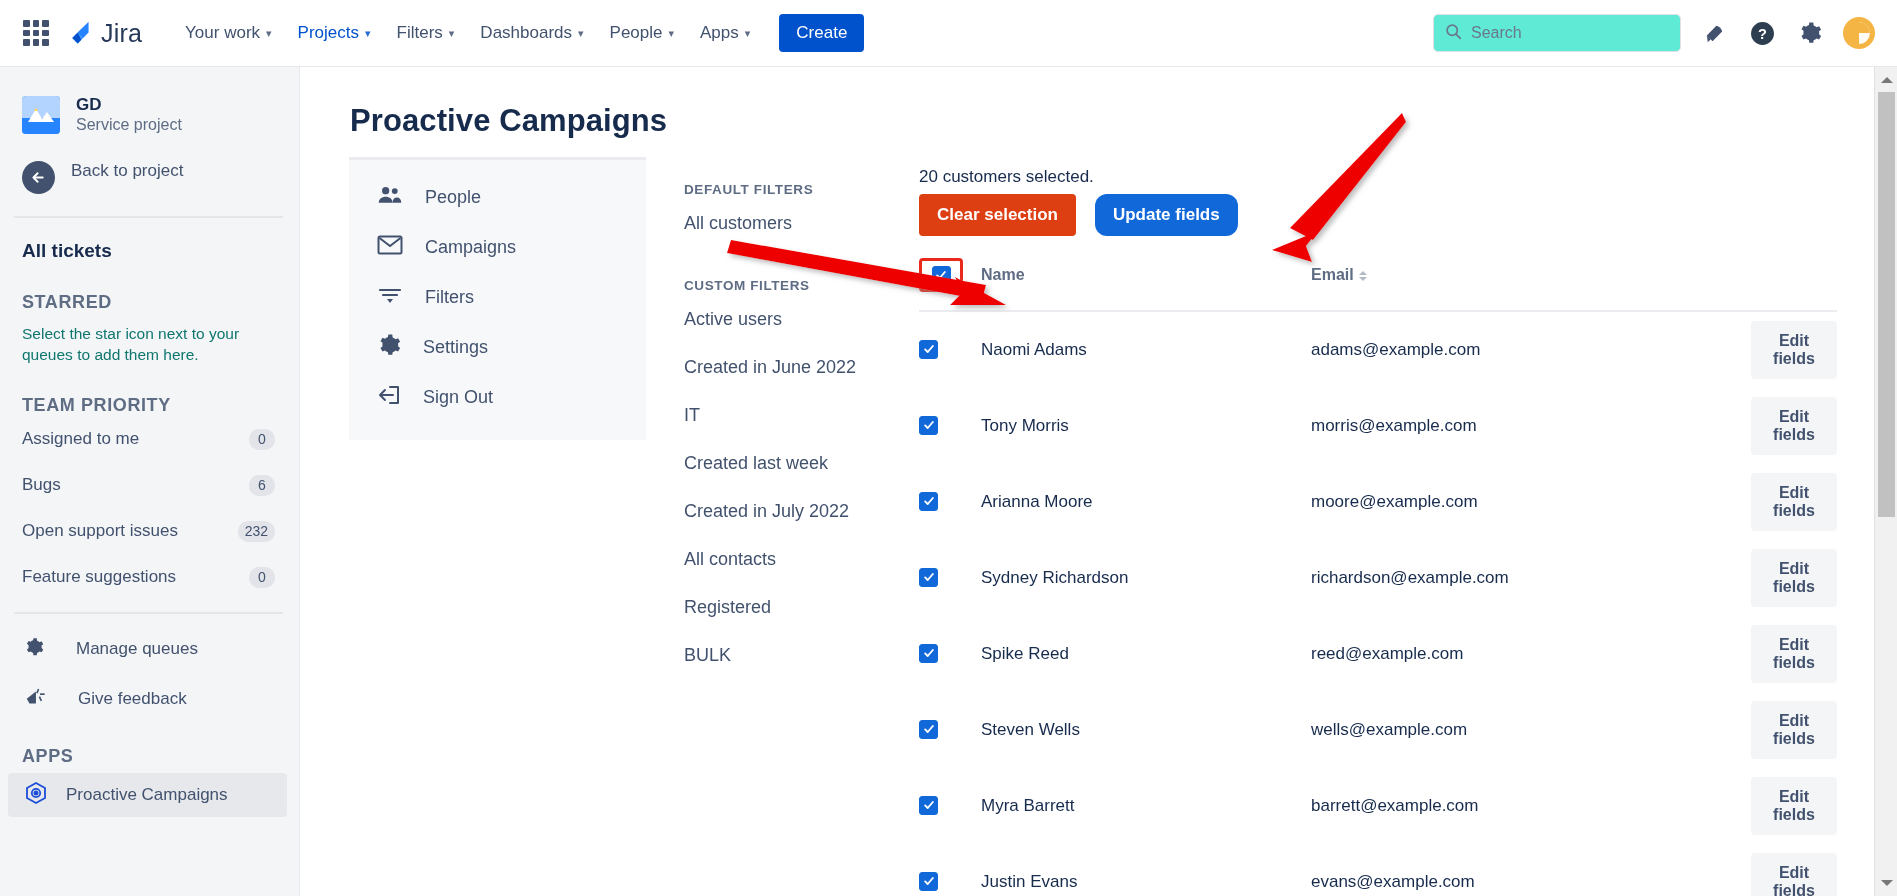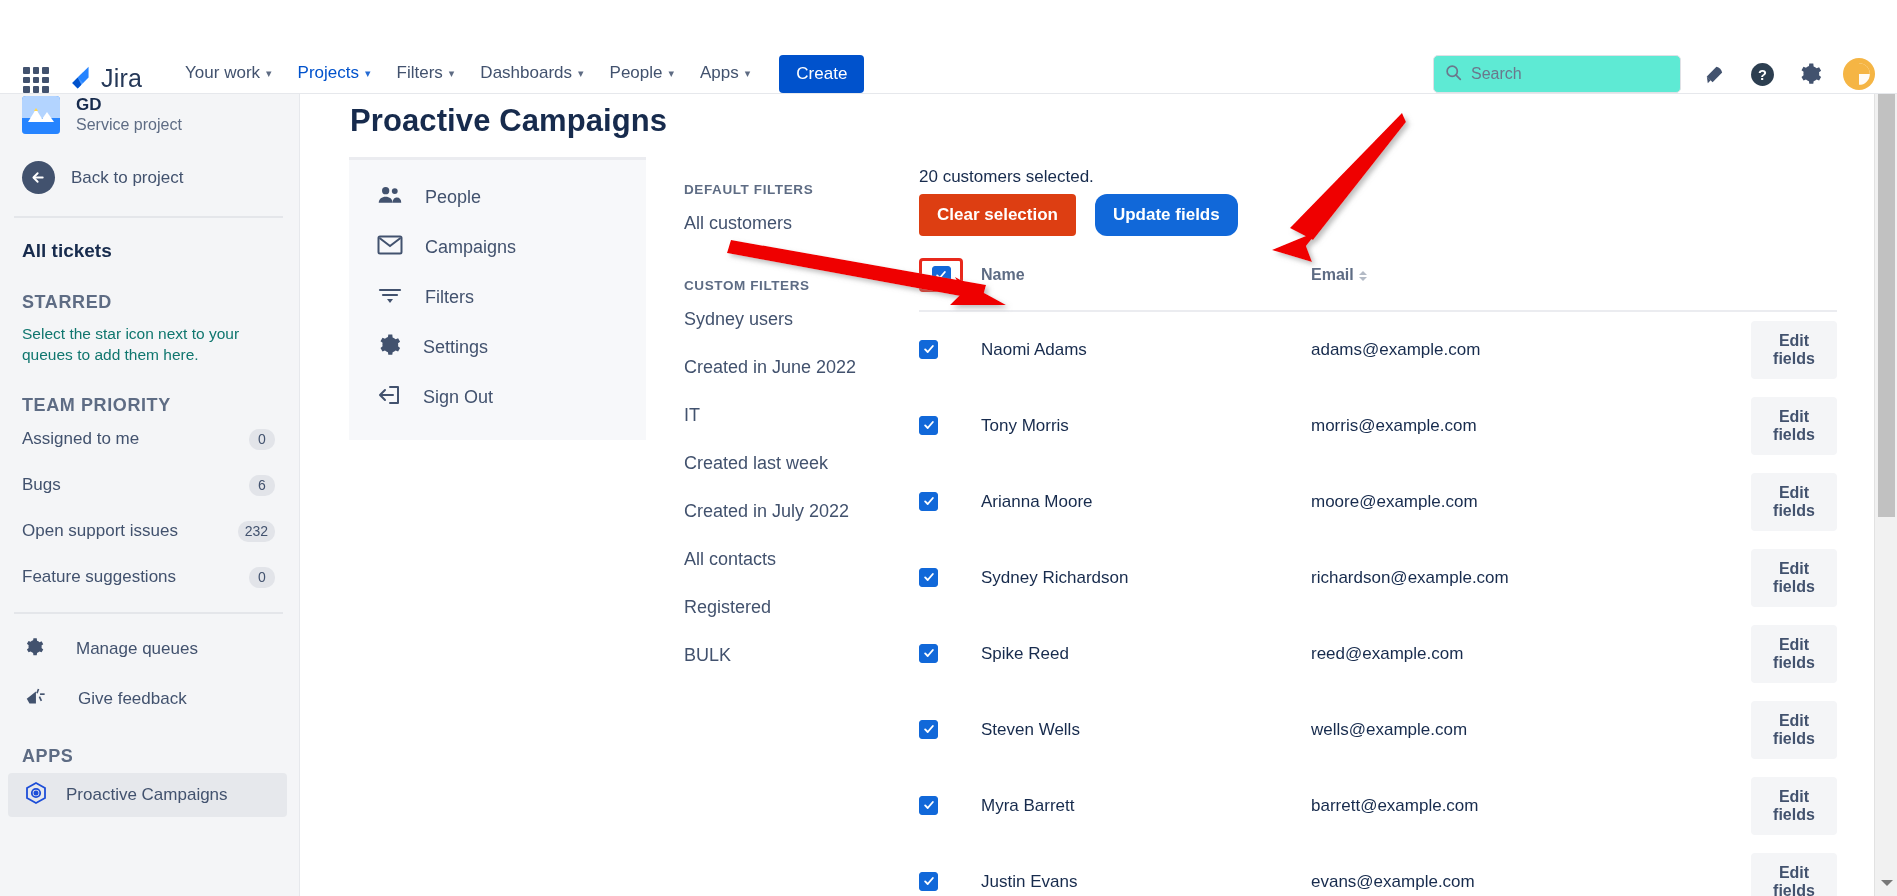--- a/index.html
+++ b/index.html
@@ -9,23 +9,22 @@
     background: #ffffff;
     overflow: hidden;
   }
   body { position: relative; }
 
   
   #topnav {
     position: absolute; top: 0; left: 0; width: 1897px; height: 67px;
     background: #ffffff;
     border-bottom: 1px solid #e6e8ec;
-    display: flex; align-items: flex-end;
+    display: flex; align-items: center;
     z-index: 40;
-    margin-top: 27px;
   }
   .grid-apps {
     width: 26px; height: 26px; margin-left: 23px; margin-right: 16px;
     display: grid; grid-template-columns: repeat(3,1fr); grid-template-rows: repeat(3,1fr);
     gap: 3px; cursor: pointer;
   }
   .grid-apps i { background: #42526e; border-radius: 1px; display:block; }
   .jira-logo { display: flex; align-items: center; gap: 7px; margin-right: 30px; cursor: pointer; }
   .jira-mark { width: 29px; height: 29px; position: relative; }
   .jira-word { font-size: 25px; color: #253858; font-weight: 400; letter-spacing: .2px;}
@@ -61,21 +60,21 @@
     position: absolute; top: 67px; left: 0; width: 300px; height: 829px;
     background: #f4f5f7; border-right: 1px solid #e6e8ec; overflow: hidden;
   }
   .proj-head { display: flex; align-items: center; gap: 16px; padding: 28px 0 0 22px; cursor: pointer;}
   .proj-icon {
     width: 38px; height: 38px; border-radius: 4px; background: #2684ff;
     position: relative; overflow: hidden; flex: none;
   }
   .proj-name { font-size: 17px; font-weight: 600; color: #172b4d; line-height: 20px; }
   .proj-type { font-size: 16px; color: #5e6c84; line-height: 20px; }
-  .back-row { display: flex; align-items: center; gap: 16px; padding: 26px 0 0 22px; cursor: pointer; }
+  .back-row { display: flex; align-items: flex-start; gap: 16px; padding: 26px 0 0 22px; cursor: pointer; }
   .back-circle {
     width: 33px; height: 33px; border-radius: 50%; background: #42526e;
     display: flex; align-items: center; justify-content: center; flex: none;
   }
   .back-label { font-size: 17px; color: #42526e; }
   .sb-divider { height: 2px; background: #e4e6ea; margin: 22px 16px 0 14px; }
   .all-tickets { font-size: 19px; font-weight: 600; color: #172b4d; padding: 22px 0 0 22px; cursor: pointer; }
   .sb-section { font-size: 18px; font-weight: 700; color: #5e6c84; letter-spacing: .6px; padding: 30px 0 0 22px; }
   .sb-note { font-size: 15.5px; color: #0f766e; line-height: 21px; padding: 10px 24px 0 22px; }
   .sb-row {
@@ -402,21 +401,21 @@
         </svg>
       </span>
       <span class="lbl">Sign Out</span>
     </div>
   </div>
 
   <div id="filters">
     <div class="flt-section">DEFAULT FILTERS</div>
     <div class="flt-item" style="margin-bottom:44px">All customers</div>
     <div class="flt-section">CUSTOM FILTERS</div>
-    <div class="flt-item">Sydney users</div>
+    <div class="flt-item">Active users</div>
     <div class="flt-item">Created in June 2022</div>
     <div class="flt-item">IT</div>
     <div class="flt-item">Created last week</div>
     <div class="flt-item">Created in July 2022</div>
     <div class="flt-item">All contacts</div>
     <div class="flt-item">Registered</div>
     <div class="flt-item">BULK</div>
   </div>
 
   <div id="tablewrap">

